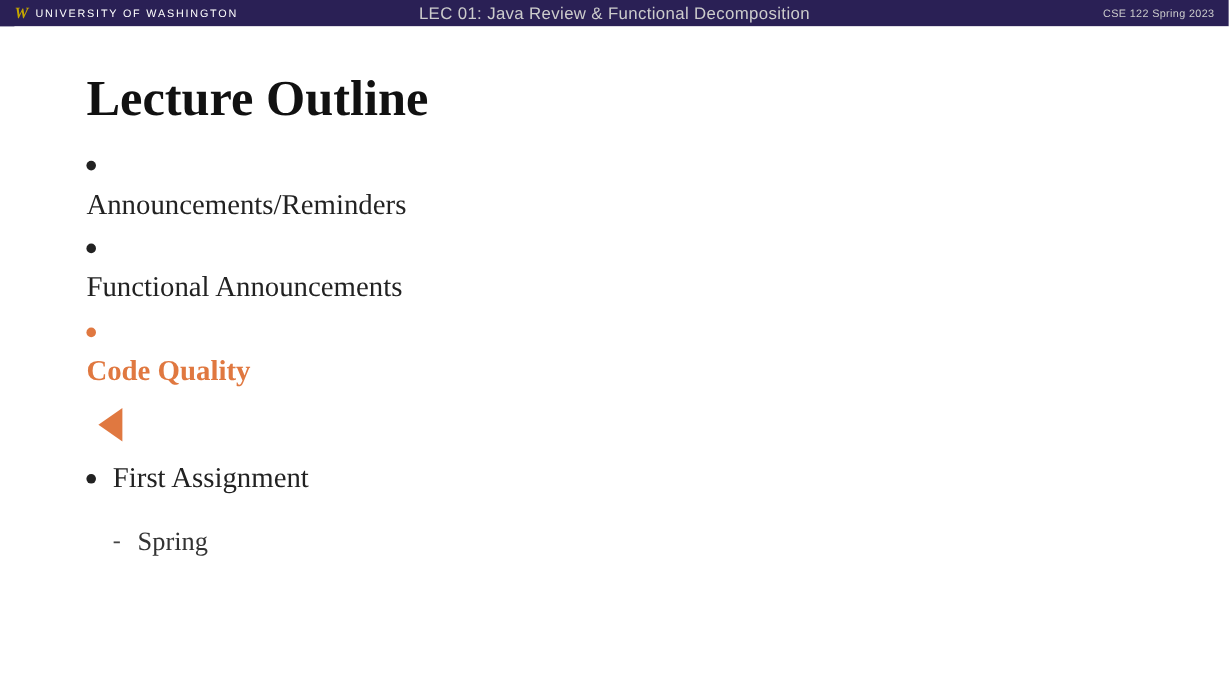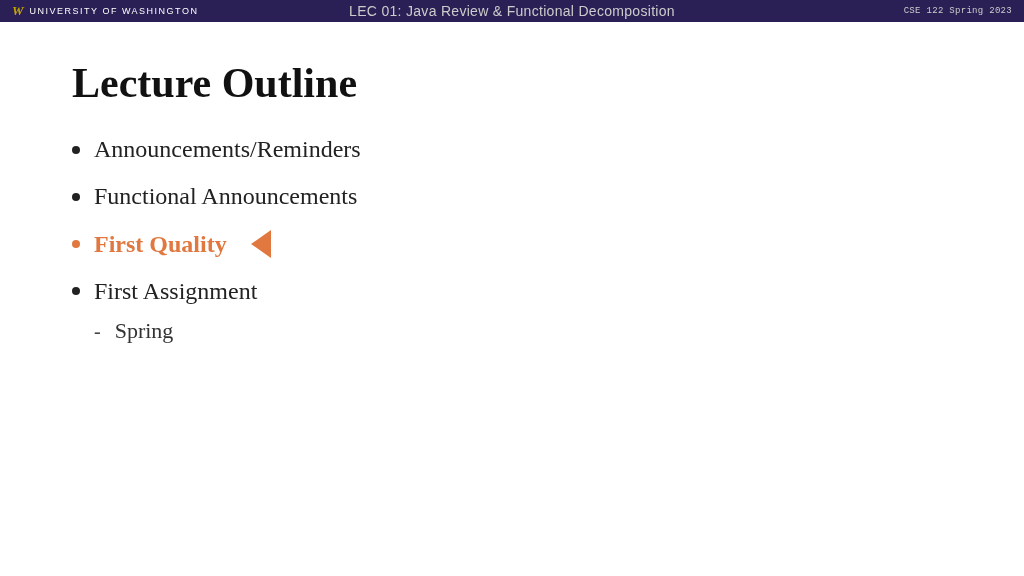--- a/index.html
+++ b/index.html
@@ -59,21 +59,20 @@
       letter-spacing: 0.3px;
       position: absolute;
       left: 50%;
       transform: translateX(-50%);
     }
 
     .header-right {
       color: #cccccc;
       font-size: 9px;
       letter-spacing: 0.3px;
-      font-family: Liberation Mono, monospace;
     }
 
     
     .main-content {
       position: absolute;
       top: 22px;
       left: 12px;
       width: 1024px;
       height: 442px;
       background: #ffffff;
@@ -93,23 +92,23 @@
       list-style: none;
       padding: 0;
       margin: 0;
     }
 
     .bullet-list > li {
       font-size: 24px;
       color: #222222;
       margin-bottom: 16px;
       display: flex;
-      align-items: center;
       gap: 14px;
       line-height: 1.3;
+      flex-direction: column;
     }
 
     .bullet-dot {
       width: 8px;
       height: 8px;
       border-radius: 50%;
       background: #222222;
       flex-shrink: 0;
       display: inline-block;
     }
@@ -184,25 +183,25 @@
     </li>
 
 
     <li>
       <span class="bullet-dot"></span>
       <span class="bullet-text">Functional Announcements</span>
     </li>
 
     <li>
       <span class="bullet-dot highlight"></span>
-      <span class="bullet-text highlight">First Quality</span>
+      <span class="bullet-text highlight">Code Quality</span>
       <span class="arrow-indicator"></span>
     </li>
 
-    <li style="flex-direction: column; align-items: flex-start; gap: 4px;">
+    <li style="flex-direction: column; align-items: flex-start; gap: 16px;">
       <div style="display:flex; align-items:center; gap:14px;">
         <span class="bullet-dot"></span>
         <span class="bullet-text">First Assignment</span>
       </div>
       <ul class="sub-bullet-list">
         <li>
           <span class="sub-dash">-</span>
           <span>Spring</span>
         </li>
       </ul>

